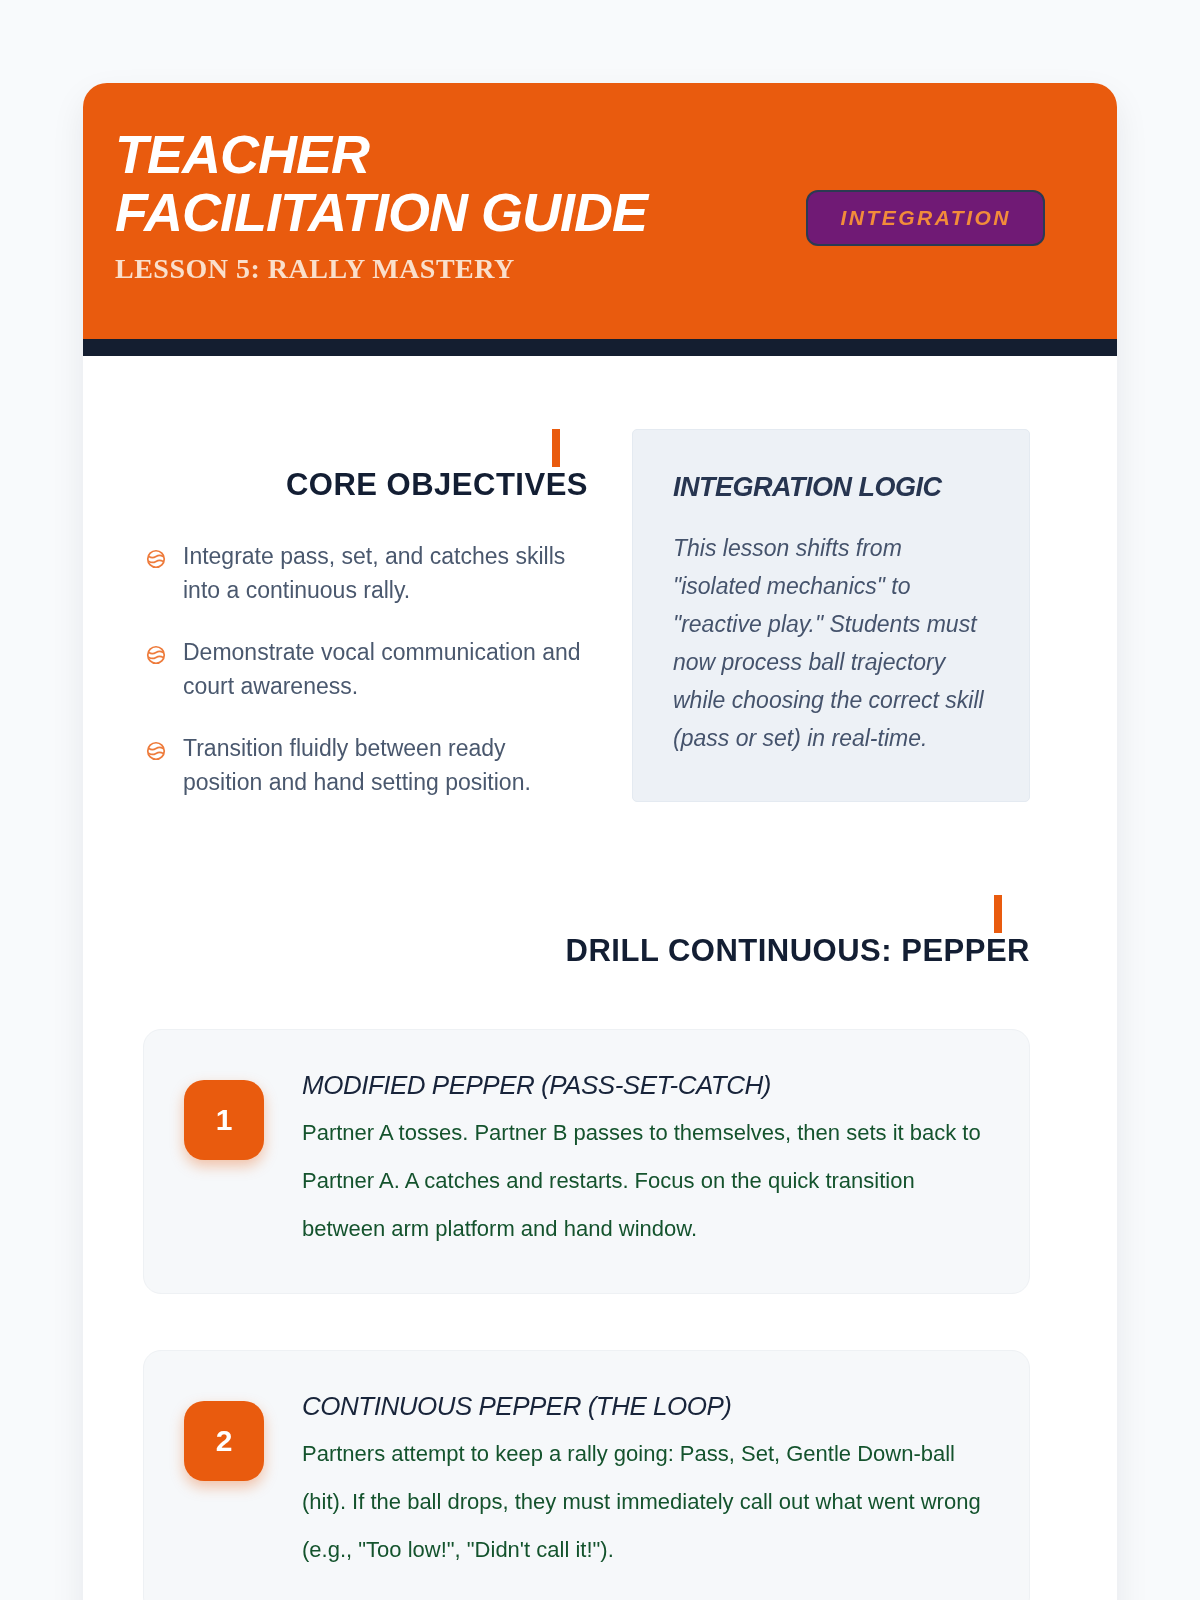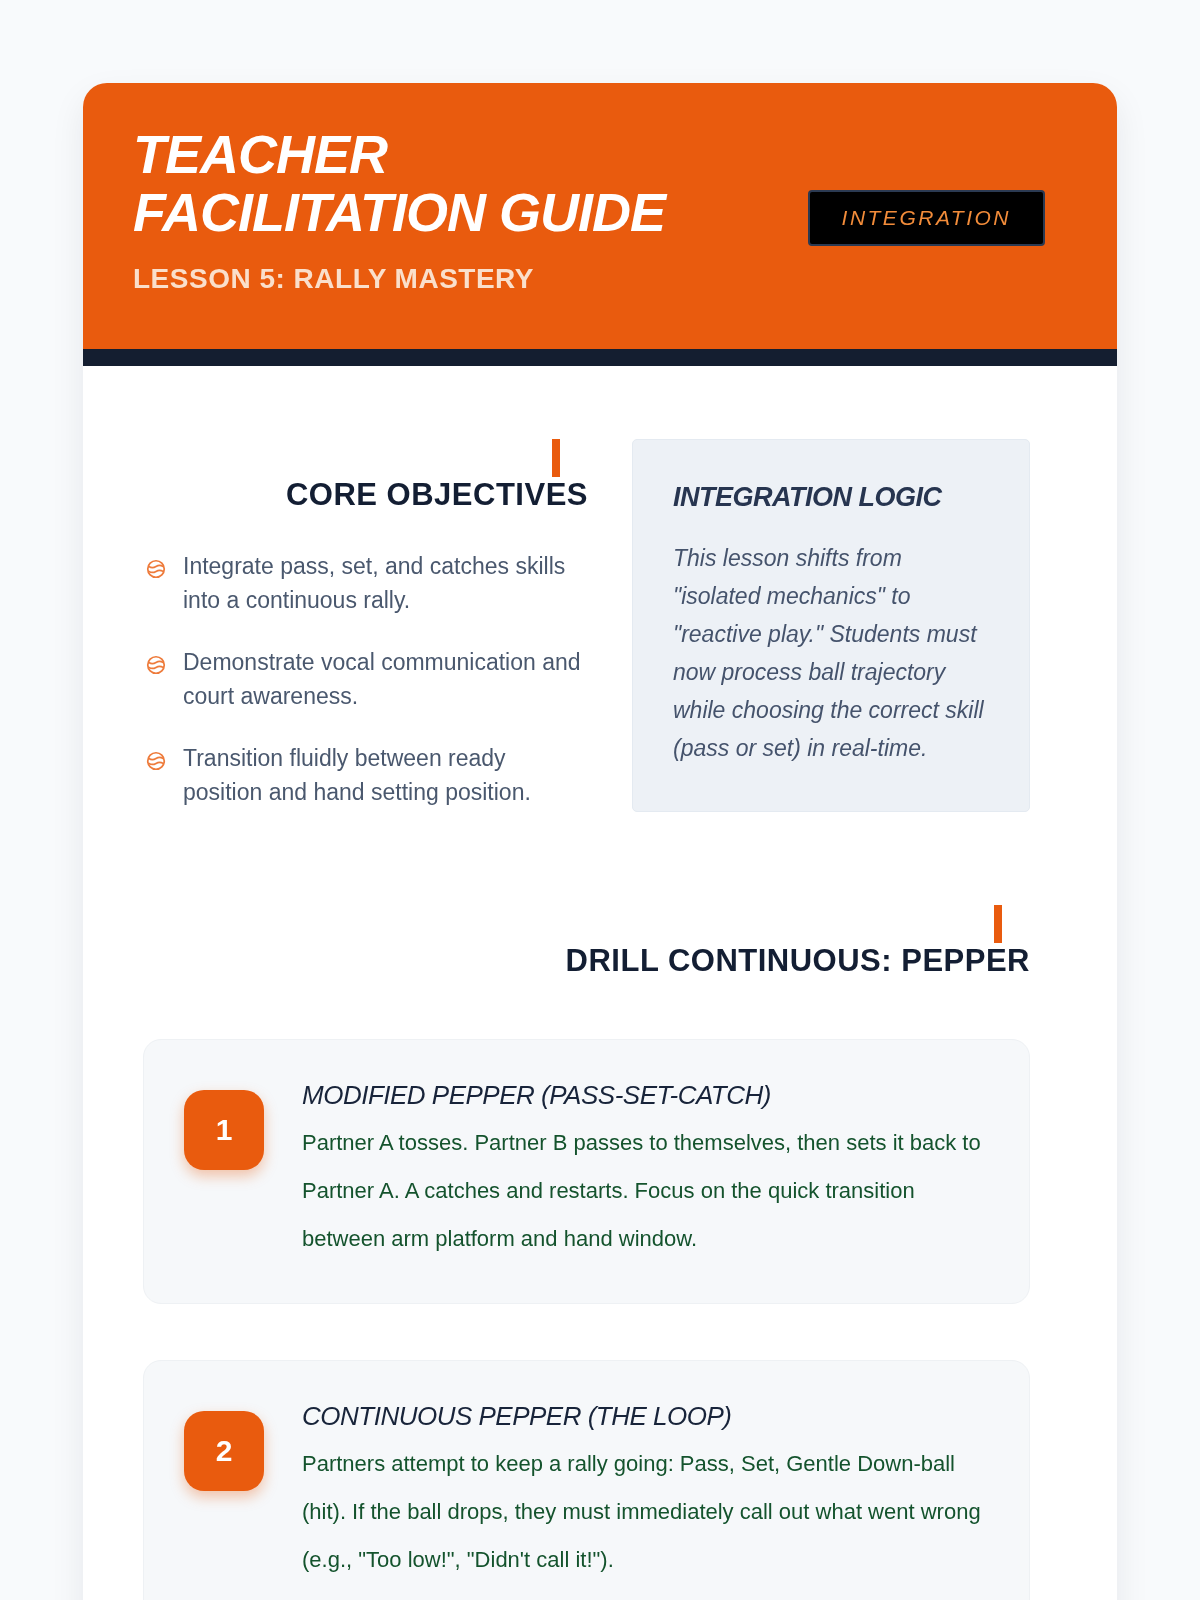--- a/index.html
+++ b/index.html
@@ -15,50 +15,51 @@
     min-height:1517px;
     background:#FFFFFF;
     border-radius:24px 24px 0 0;
     box-shadow:0 14px 34px rgba(15,23,42,.08);
   }
   
   .header {
     position:relative;
     background:#E95B0E;
     border-radius:24px 24px 0 0;
-    padding:42px 72px 54px 50px;
+    padding:42px 72px 54px 32px;
   }
   .h1 {
     color:#FFFFFF;
     font-size:54px;
     line-height:58px;
     font-weight:700;
     font-style:italic;
     letter-spacing:-1px;
     max-width:660px;
     text-transform:uppercase;
   }
   .subtitle {
-    margin-top:22px;
+    margin-top:12px;
     color:#FADFCB;
     font-size:28px;
     font-weight:700;
     letter-spacing:.5px;
+    font-family:Liberation Serif, serif;
   }
   .int-badge {
     position:absolute;
     top:107px;
     right:72px;
-    background:#000000;
+    background:#701a75;
     border:2px solid #2B3A52;
-    border-radius:4px;
+    border-radius:12px;
     padding:14px 32px;
     color:#F28C3A;
     font-size:21px;
-    font-weight:400;
+    font-weight:700;
     font-style:italic;
     letter-spacing:2.5px;
   }
   .navy-strip { height:17px; background:#141E30; }
   
   .content { padding:73px 87px 0 60px; }
   .section-head { display:flex; align-items:flex-end;flex-direction:column; }
   .accent-bar {
     width:8px; height:38px;
     background:#E95B0E;

